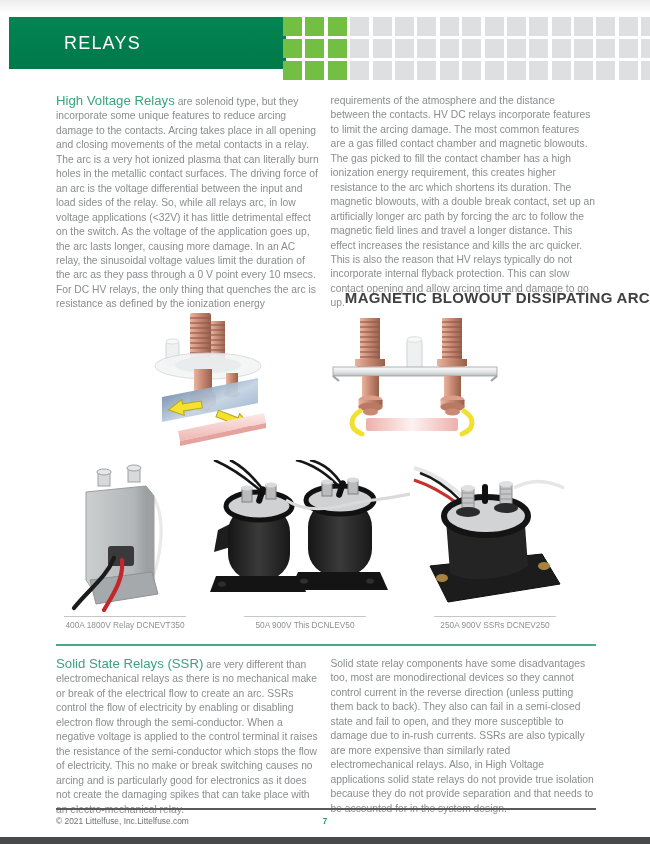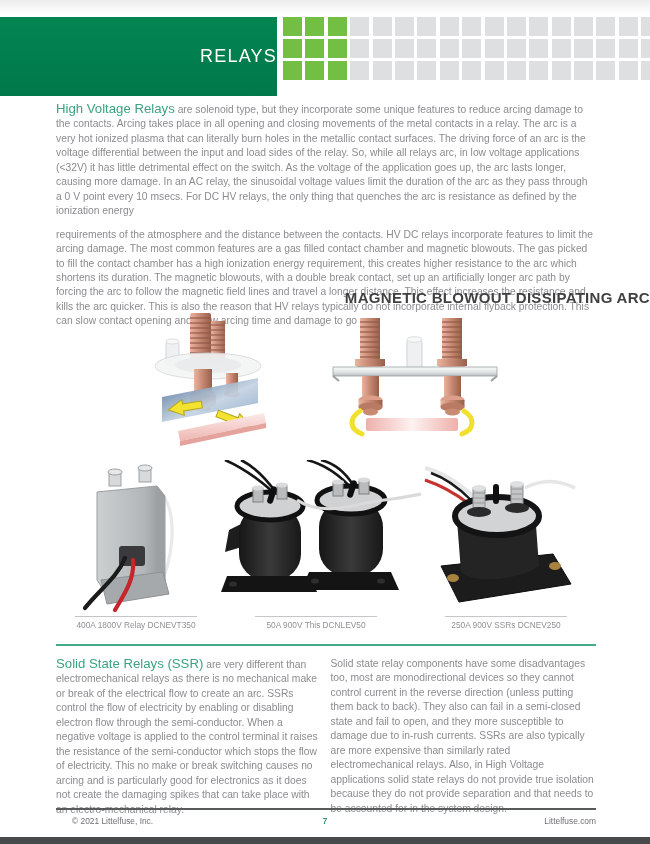--- a/index.html
+++ b/index.html
@@ -1,51 +1,51 @@
 <!DOCTYPE html>
 <html><head>
 <meta charset="utf-8">
 <style>
   html,body{margin:0;padding:0;}
   body{width:650px;height:844px;background:#fff;font-family:"Liberation Sans","DejaVu Sans",sans-serif;}
   .page{position:relative;width:650px;height:844px;background:#fff;overflow:hidden;}
   .page-top-shade{position:absolute;top:0;left:0;right:0;height:14px;background:linear-gradient(#ededee,#ffffff);}
 
   
-  .header-bar{position:absolute;top:17px;left:0;width:277px;height:79px;background:linear-gradient(#038552,#00784a);display:flex;align-items:center;justify-content:flex-end;}
+  .header-bar{position:absolute;top:17px;left:9px;width:277px;height:52px;background:linear-gradient(#038552,#00784a);display:flex;align-items:center;}
   .header-title{color:#ffffff;font-size:18px;letter-spacing:1.2px;padding-left:55px;font-weight:400;}
   .header-grid{position:absolute;top:17px;left:283px;display:grid;grid-template-columns:repeat(17,19px);grid-template-rows:repeat(3,19px);gap:3px 3.4px;}
   .sq{background:#dedfe0;}
   .sq-green{background:#72bf44;}
 
   
   .cols{position:absolute;left:56px;right:54px;display:flex;gap:9px;}
-  .cols-hv{top:102px;flex-direction:column;}
+  .cols-hv{top:94px;}
   .cols-ssr{top:657px;}
   .col{flex:1;color:#8a8c8e;font-size:10.3px;line-height:14.45px;}
   .col p{margin:0;}
   .inline-heading{color:#3aa47e;font-size:13.2px;}
 
   
   .fig-caption{position:absolute;top:289px;left:0;right:0;text-align:right;color:#404041;font-size:15px;font-weight:bold;letter-spacing:.3px;}
   .illustrations{position:absolute;top:303px;left:0;right:0;display:flex;justify-content:center;gap:58px;align-items:flex-start;}
   .illu-left{margin-top:6px;}
   .illu-right{margin-top:12px;}
 
   
-  .products{position:absolute;top:460px;left:50px;right:48px;display:flex;justify-content:center;align-items:flex-end;}
+  .products{position:absolute;top:460px;left:50px;right:48px;display:flex;justify-content:flex-start;align-items:flex-end;}
   .product-col{display:flex;flex-direction:column;align-items:center;justify-content:flex-end;}
   .product-rule{width:122px;height:1px;background:#c4c6c7;margin-top:4px;}
   .product-caption{margin-top:3px;color:#8f9194;font-size:8.3px;white-space:nowrap;}
 
   .separator{position:absolute;top:644px;left:56px;right:54px;height:2px;background:#44ab84;}
 
   
   .footer-rule{position:absolute;top:808px;left:56px;right:54px;height:2px;background:#58595b;}
-  .footer-row{position:absolute;top:816px;left:72px;right:54px;display:flex;justify-content:space-between;color:#6f7073;font-size:8.4px;}
+  .footer-row{position:absolute;top:816px;left:56px;right:54px;display:flex;color:#6f7073;font-size:8.4px;}
   .footer-page{position:absolute;top:816px;left:0;right:0;text-align:center;color:#2f9a72;font-size:8.6px;font-weight:bold;}
   .page-bottom-strip{position:absolute;bottom:0;left:0;right:0;height:7px;background:#48494b;}
 
   svg{display:block;}
 </style>
 </head>
 <body>
 
 <div class="page">
   <div class="page-top-shade"></div>

